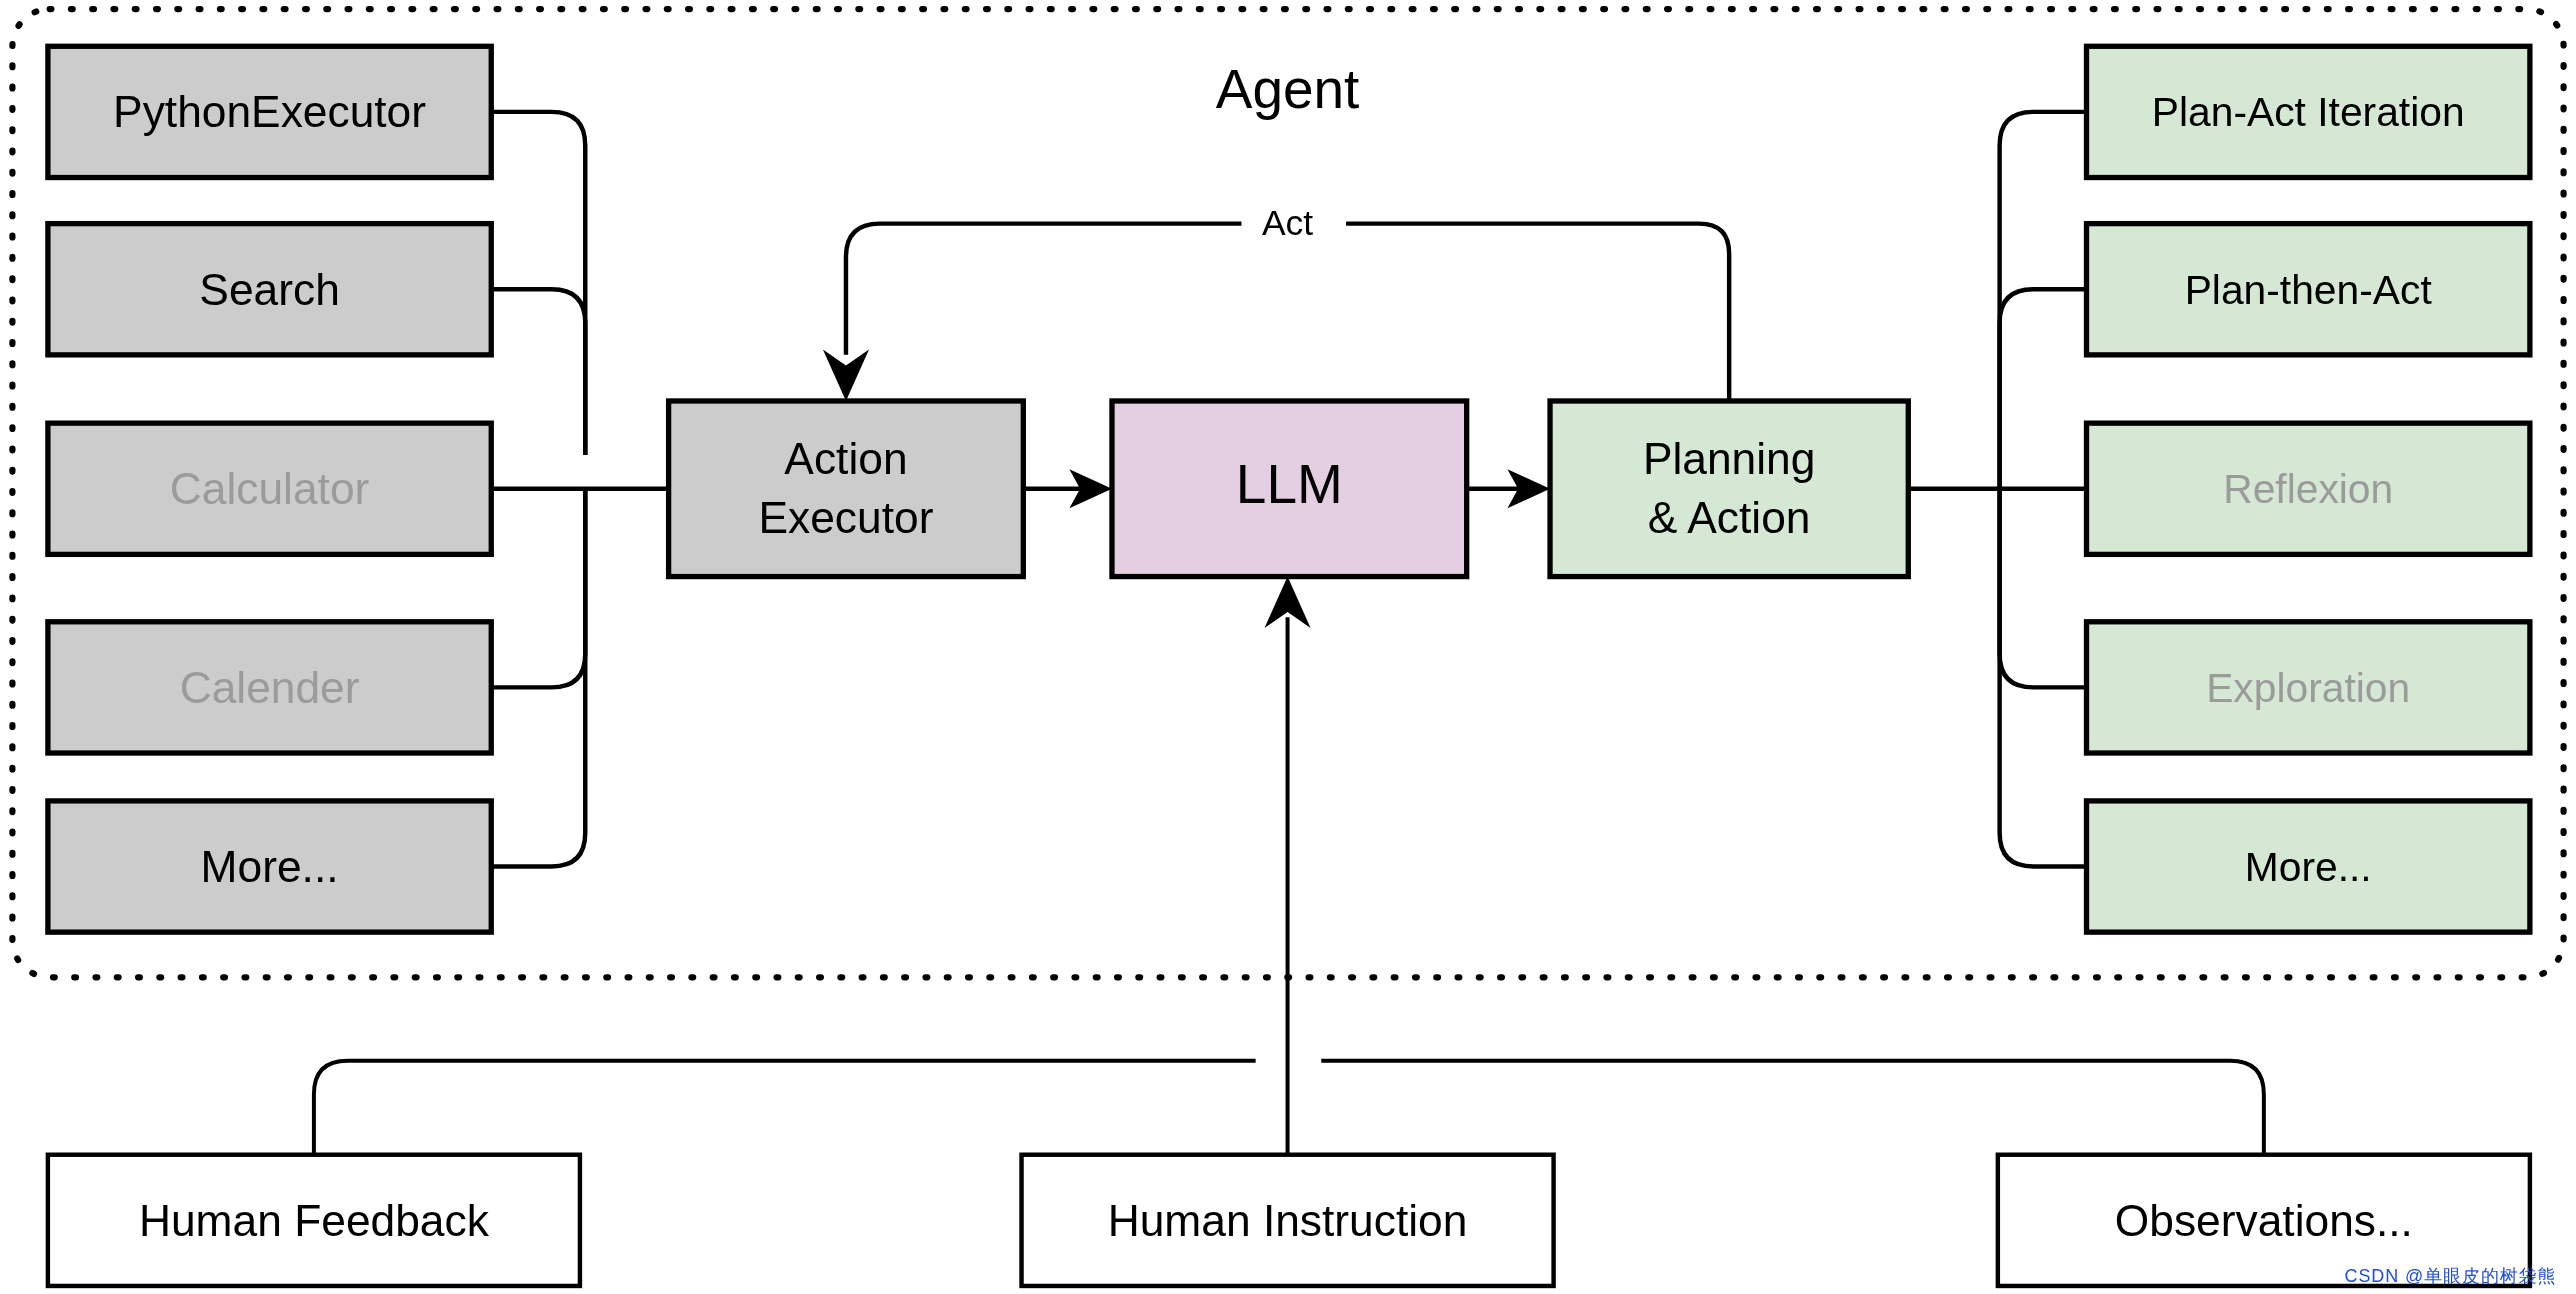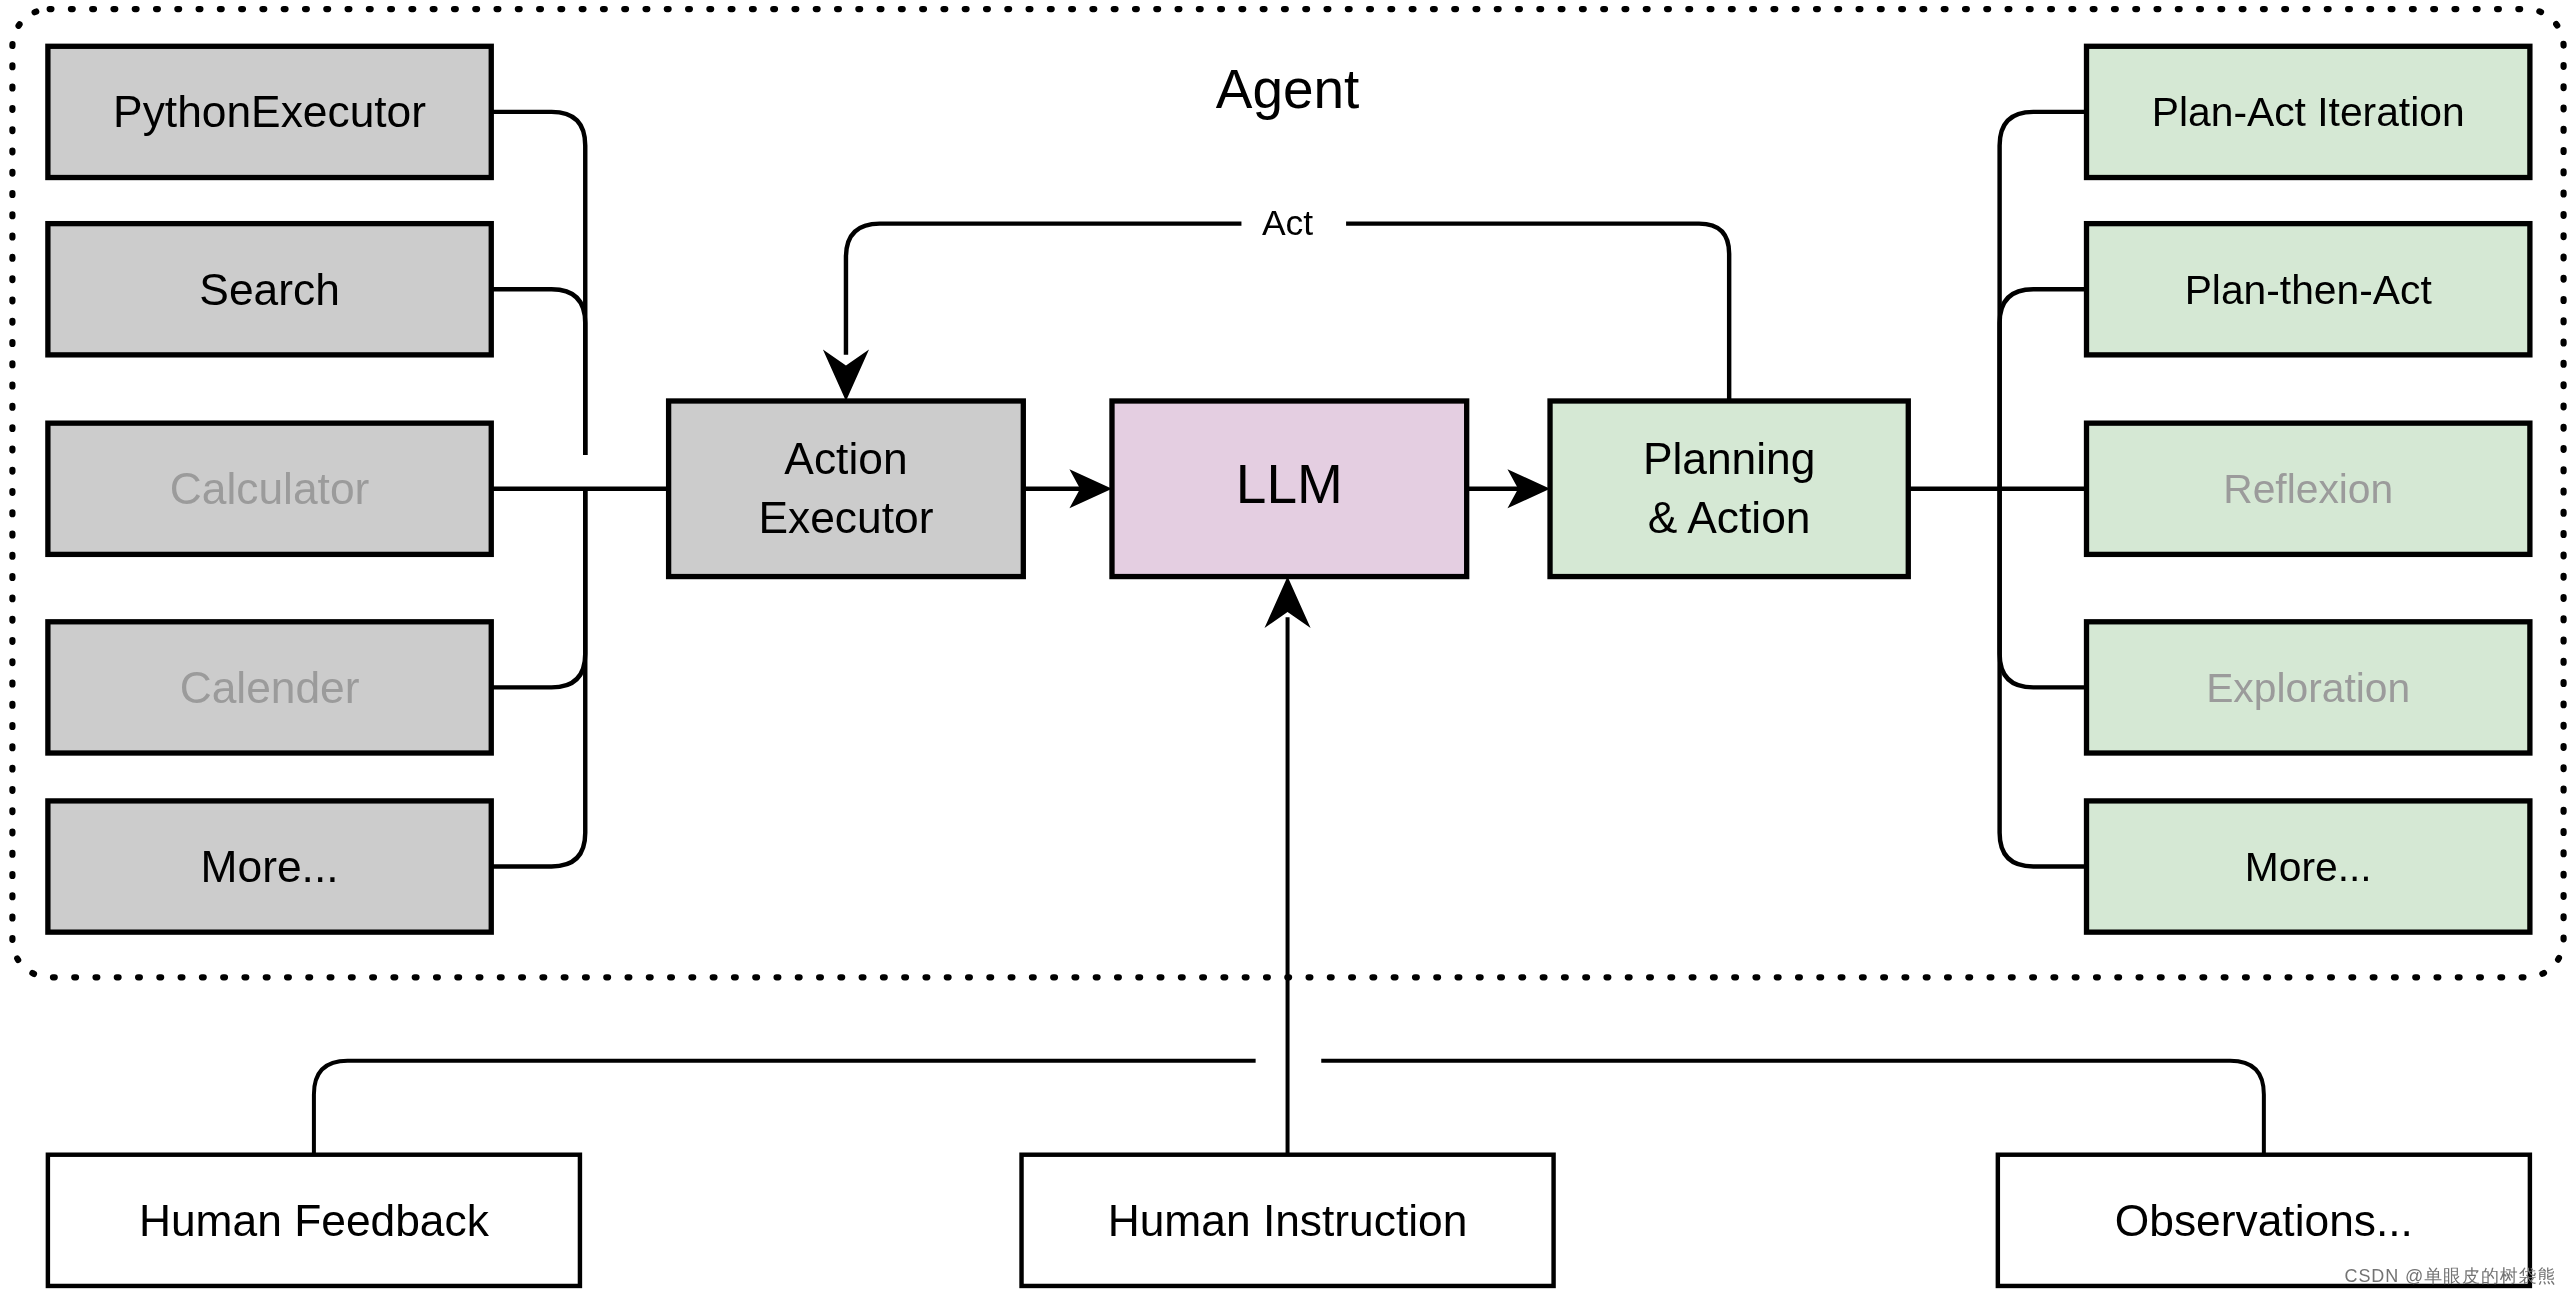--- a/index.html
+++ b/index.html
@@ -16,21 +16,21 @@
   .arrowhead{fill:#000;stroke:none;}
   .container-dotted{fill:none;stroke:#000;stroke-width:7;
                     stroke-dasharray:2 22;stroke-linecap:round;}
   .t-dark{fill:#000;}
   .t-muted{fill:#9b9b9b;}
   .title{font-size:62px;}
   .lbl-lg{font-size:50px;}
   .lbl-md{font-size:46px;}
   .lbl-edge{font-size:40px;}
   .watermark{position:absolute;right:19.5px;bottom:7px;font-size:18px;
-             color:#737373;font-family:"Liberation Sans","DejaVu Sans",sans-serif;
+             color:#1d4ed8;font-family:"Liberation Sans","DejaVu Sans",sans-serif;
              letter-spacing:0.9px;white-space:nowrap;}
 </style>
 </head>
 <body>
 
 <div id="stage">
 
   <svg id="diagram" viewBox="0 0 2905 1460">
 
     <rect class="container-dotted" x="14" y="10" width="2877" height="1092" rx="42" ry="42"></rect>

